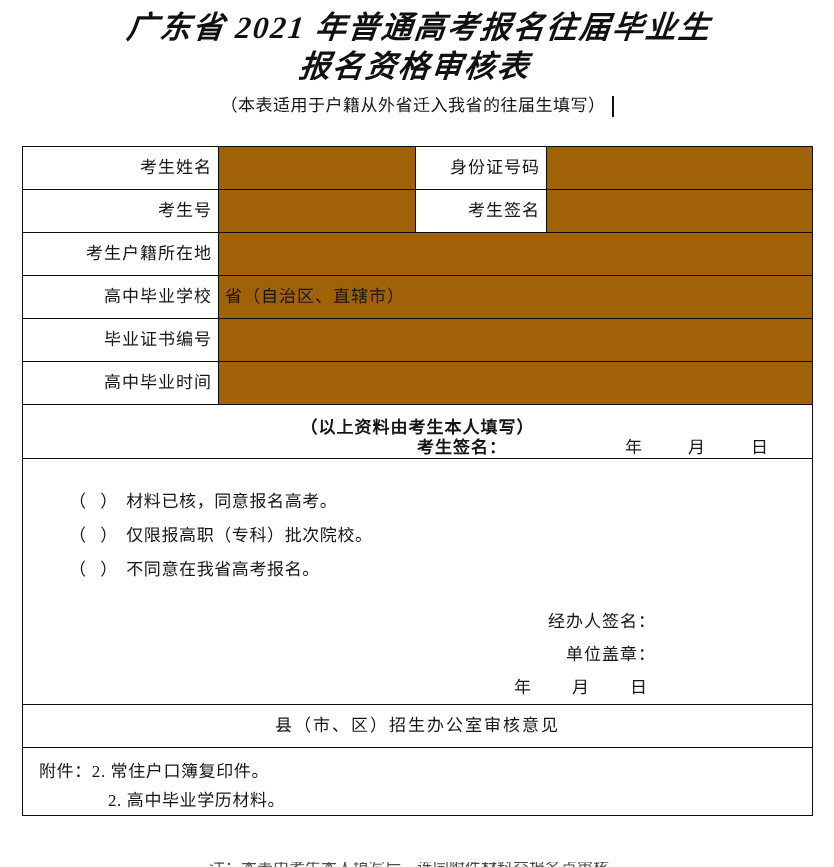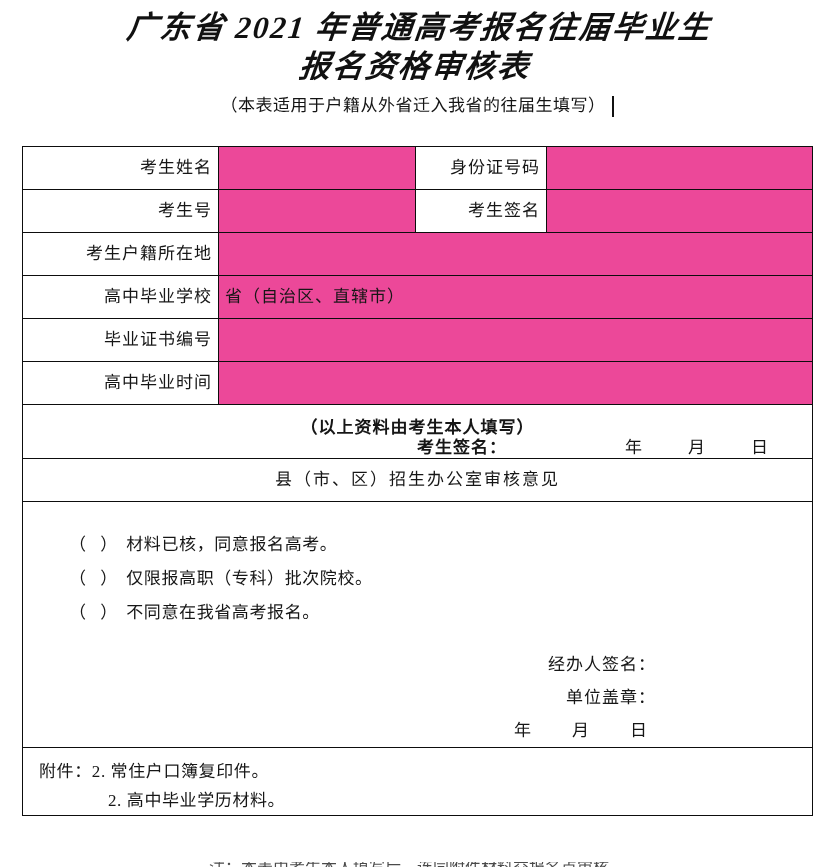--- a/index.html
+++ b/index.html
@@ -83,21 +83,21 @@
     color: #161616;
     vertical-align: middle;
     height: 43px;
     box-sizing: border-box;
   }
   .lbl {
     text-align: right;
     letter-spacing: 1px;
     white-space: nowrap;
   }
-  .val { background: #ec4899; }
+  .val { background: #a16207; }
   .val-note {
     text-align: left;
     padding-left: 72px;
     letter-spacing: 1px;
   }
 
   
   .cell-selfdeclare {
     height: 93px;
     padding: 0;
@@ -269,24 +269,20 @@
           <div class="selfdeclare-title">（以上资料由考生本人填写）</div>
           <div class="sign-row">
             <span class="sign-label">考生签名：</span>
             <span class="ymd">
               <span>年</span>
               <span>月</span>
               <span>日</span>
             </span>
           </div>
         </td>
-      </tr>
-
-      <tr>
-        <td class="cell-office-title" colspan="4">县（市、区）招生办公室审核意见</td>
       </tr>
 
       <tr>
         <td class="cell-opinions" colspan="4">
           <div class="opinion-list">
             <div class="opinion-item">
               <span class="opinion-box">（  ）</span><span>材料已核，同意报名高考。</span>
             </div>
             <div class="opinion-item">
               <span class="opinion-box">（  ）</span><span>仅限报高职（专科）批次院校。</span>
@@ -301,20 +297,24 @@
             <div class="ymd-2">
               <span>年</span>
               <span>月</span>
               <span>日</span>
             </div>
           </div>
         </td>
       </tr>
 
       <tr>
+        <td class="cell-office-title" colspan="4">县（市、区）招生办公室审核意见</td>
+      </tr>
+
+      <tr>
         <td class="cell-attachments" colspan="4">
           <div class="attach-wrap">
             <div><span>附件：</span><span>2. 常住户口簿复印件。</span></div>
             <div class="attach-line-2">2. 高中毕业学历材料。</div>
           </div>
         </td>
       </tr>
     </tbody>
   </table>
 

